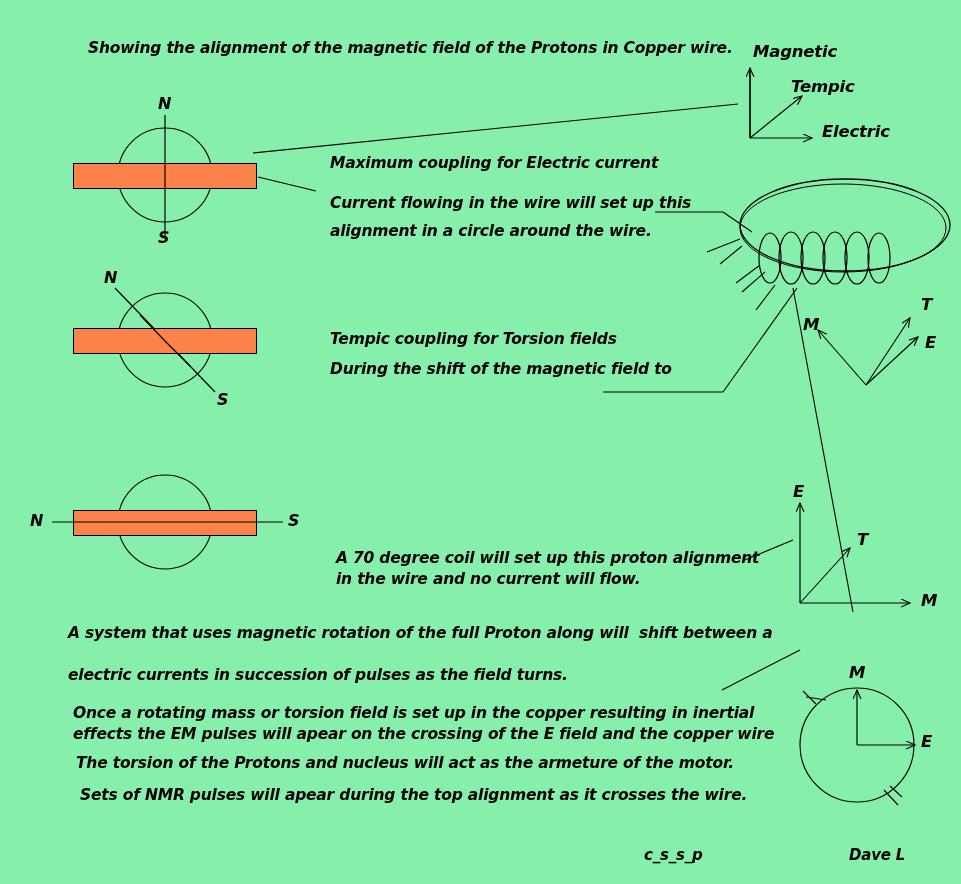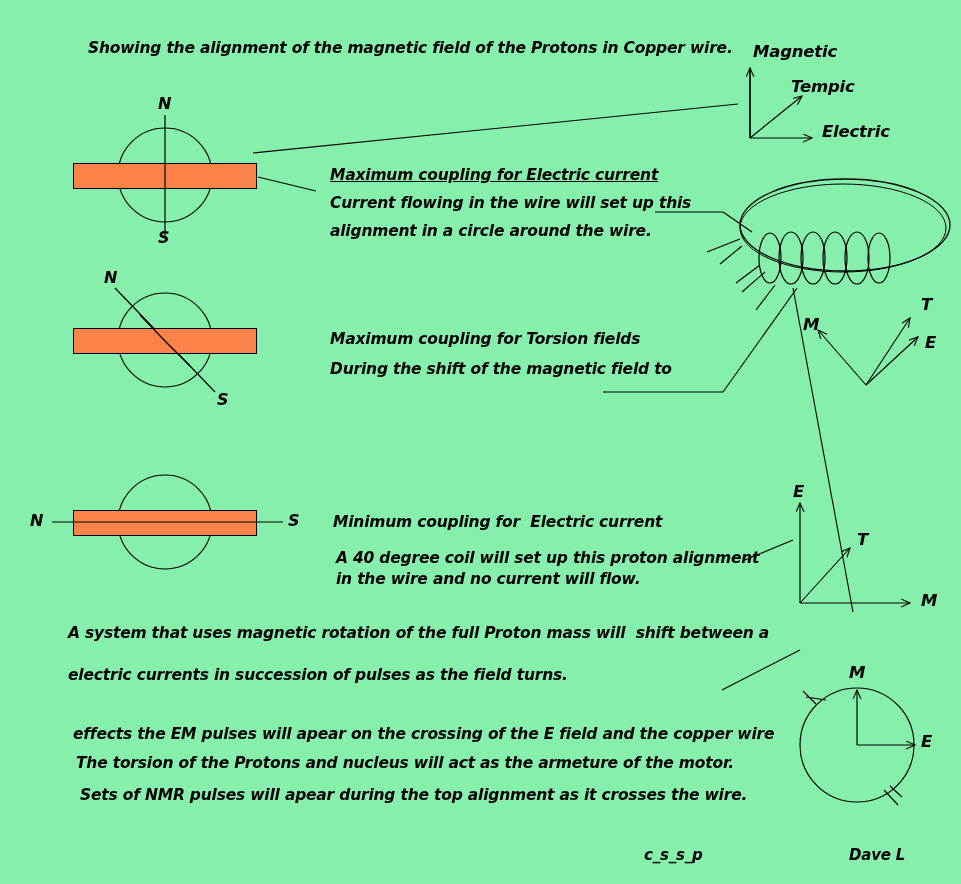--- a/index.html
+++ b/index.html
@@ -150,48 +150,48 @@
 
   <div class="txt t-title" style="left:88px; top:41px;">Showing the alignment of the magnetic field of the Protons in Copper wire.</div>
 
   <div class="txt t-axis" style="left:753px; top:44px;">Magnetic</div>
   <div class="txt t-axis" style="left:791px; top:79px;">Tempic</div>
   <div class="txt t-axis" style="left:822px; top:124px;">Electric</div>
 
   <div class="txt t-label" style="left:158px; top:96px;">N</div>
   <div class="txt t-label" style="left:158px; top:230px;">S</div>
 
-  <div class="txt t-body" style="left:330px; top:168px;text-decoration:underline;">Maximum coupling for Electric current</div>
+  <div class="txt t-body" style="left:330px; top:156px;">Maximum coupling for Electric current</div>
   <div class="txt t-body" style="left:330px; top:196px;">Current flowing in the wire will set up this</div>
   <div class="txt t-body" style="left:330px; top:224px;">alignment in a circle around the wire.</div>
 
   <div class="txt t-axis" style="left:921px; top:297px;">T</div>
   <div class="txt t-axis" style="left:803px; top:317px;">M</div>
   <div class="txt t-axis" style="left:925px; top:335px;">E</div>
 
   <div class="txt t-label" style="left:104px; top:270px;">N</div>
   <div class="txt t-label" style="left:217px; top:392px;">S</div>
 
-  <div class="txt t-body" style="left:330px; top:332px;">Maximum coupling for Torsion fields</div>
+  <div class="txt t-body" style="left:330px; top:332px;">Tempic coupling for Torsion fields</div>
   <div class="txt t-body" style="left:330px; top:362px;">During the shift of the magnetic field to</div>
 
   <div class="txt t-label" style="left:30px; top:513px;">N</div>
   <div class="txt t-label" style="left:288px; top:513px;">S</div>
 
-  <div class="txt t-body" style="left:333px; top:515px;">Minimum coupling for  Electric current</div>
-  <div class="txt t-body" style="left:336px; top:551px;">A 40 degree coil will set up this proton alignment</div>
+  <div class="txt t-body" style="left:336px; top:551px;">A 70 degree coil will set up this proton alignment</div>
   <div class="txt t-body" style="left:336px; top:572px;">in the wire and no current will flow.</div>
 
   <div class="txt t-axis" style="left:793px; top:484px;">E</div>
   <div class="txt t-axis" style="left:857px; top:532px;">T</div>
   <div class="txt t-axis" style="left:921px; top:593px;">M</div>
 
-  <div class="txt t-body" style="left:68px; top:626px;">A system that uses magnetic rotation of the full Proton mass will  shift between a</div>
+  <div class="txt t-body" style="left:68px; top:626px;">A system that uses magnetic rotation of the full Proton along will  shift between a</div>
   <div class="txt t-body" style="left:68px; top:668px;font-style:italic;">electric currents in succession of pulses as the field turns.</div>
 
+  <div class="txt t-body" style="left:73px; top:706px;">Once a rotating mass or torsion field is set up in the copper resulting in inertial</div>
   <div class="txt t-body" style="left:73px; top:727px;">effects the EM pulses will apear on the crossing of the E field and the copper wire</div>
 
   <div class="txt t-body" style="left:76px; top:756px;">The torsion of the Protons and nucleus will act as the armeture of the motor.</div>
 
   <div class="txt t-body" style="left:80px; top:788px;">Sets of NMR pulses will apear during the top alignment as it crosses the wire.</div>
 
   <div class="txt t-axis" style="left:849px; top:665px;">M</div>
   <div class="txt t-axis" style="left:921px; top:734px;">E</div>
 
   <div class="txt t-foot" style="left:644px; top:848px;">c_s_s_p</div>

